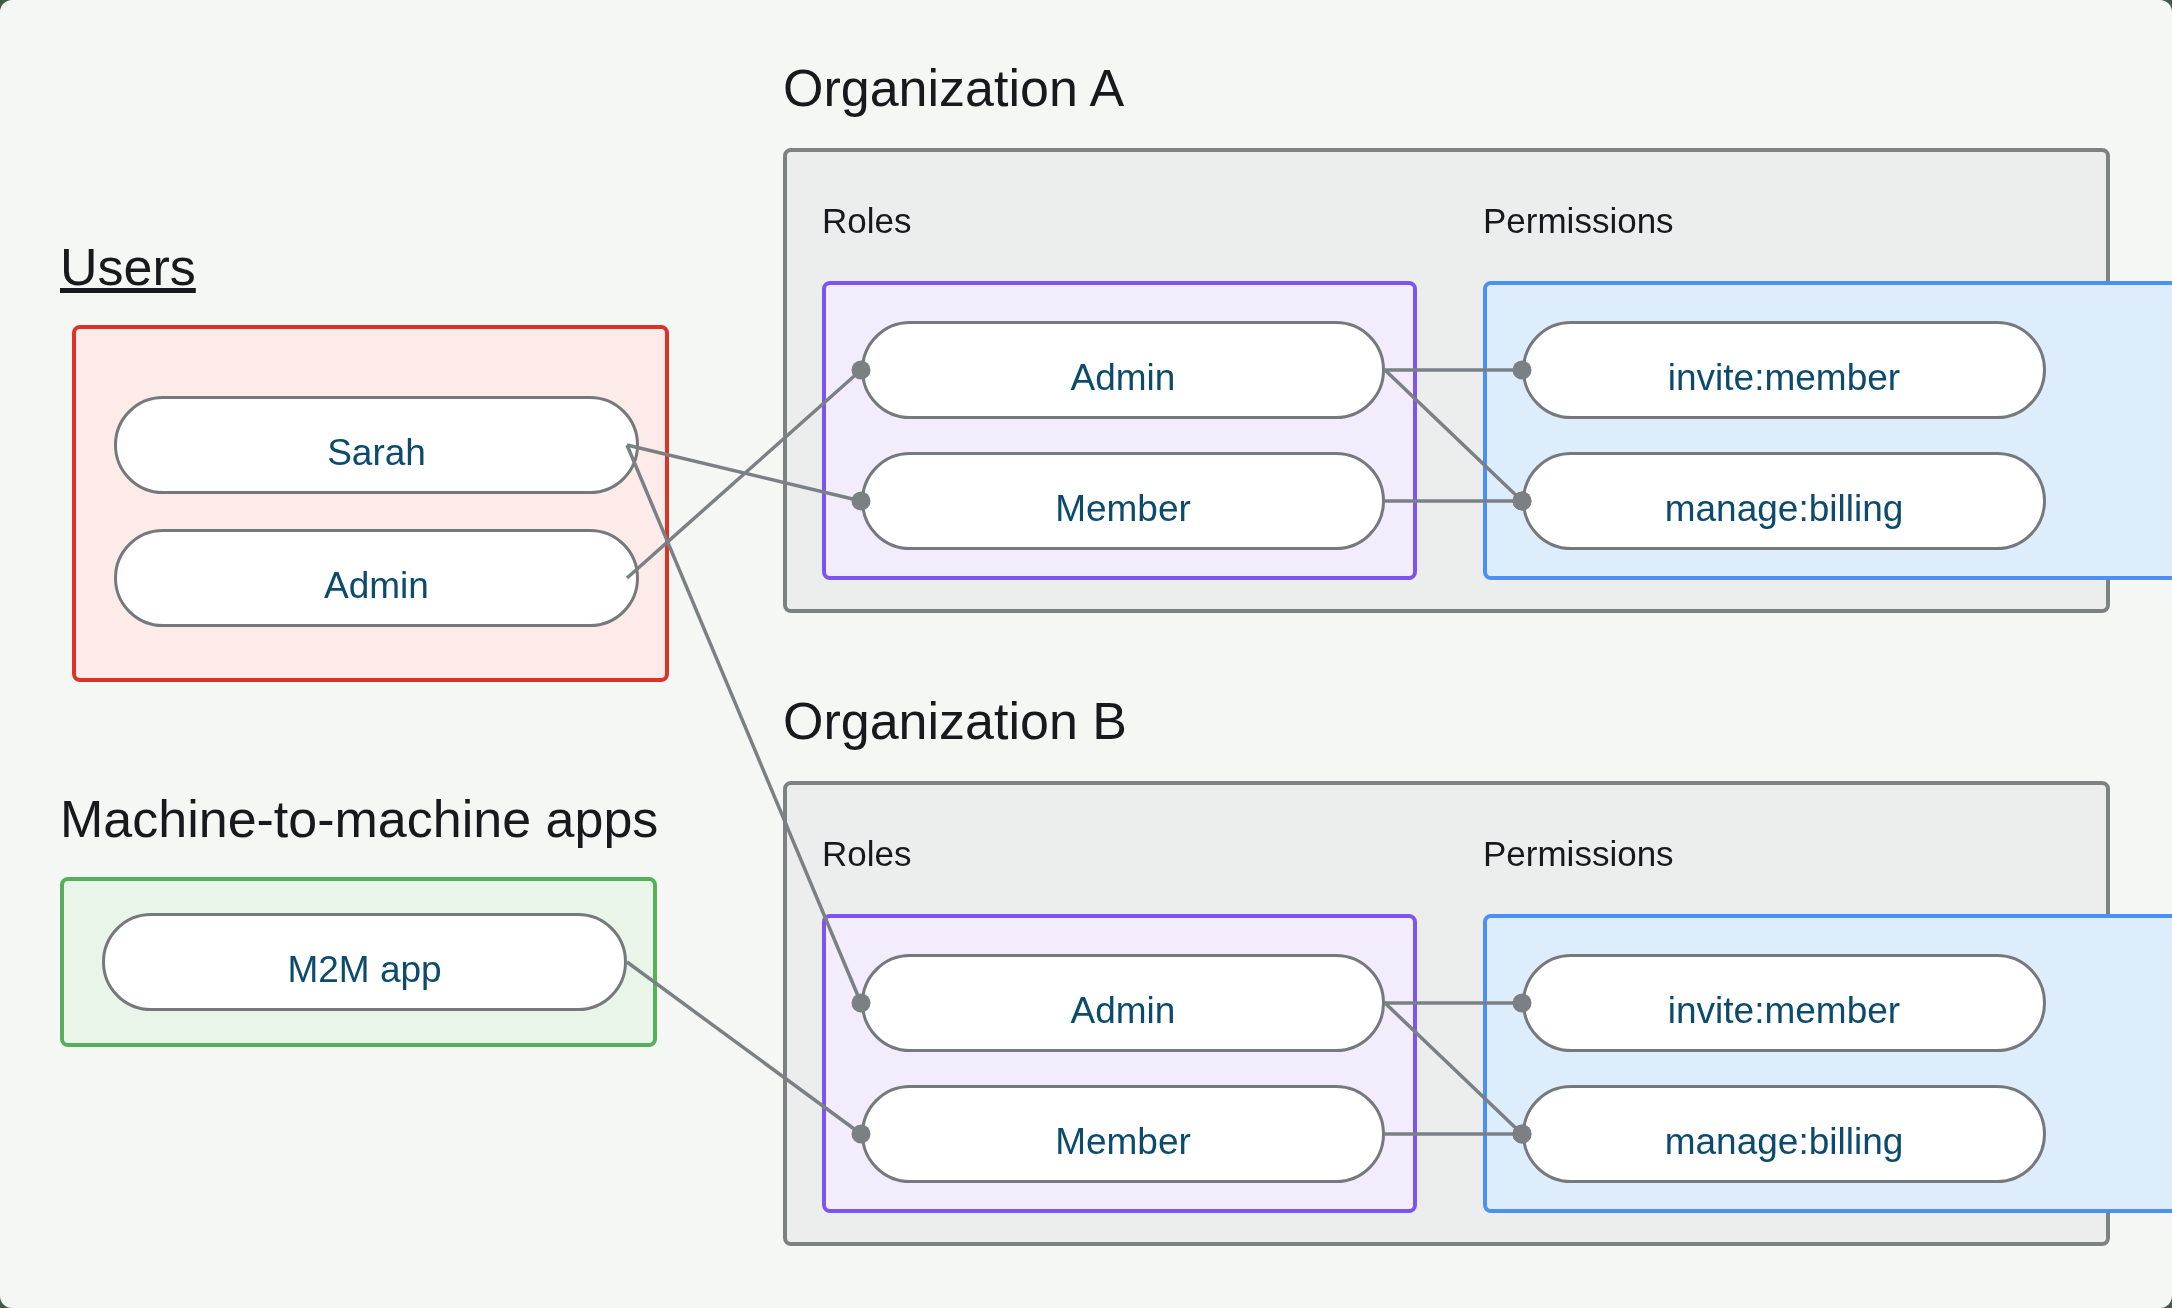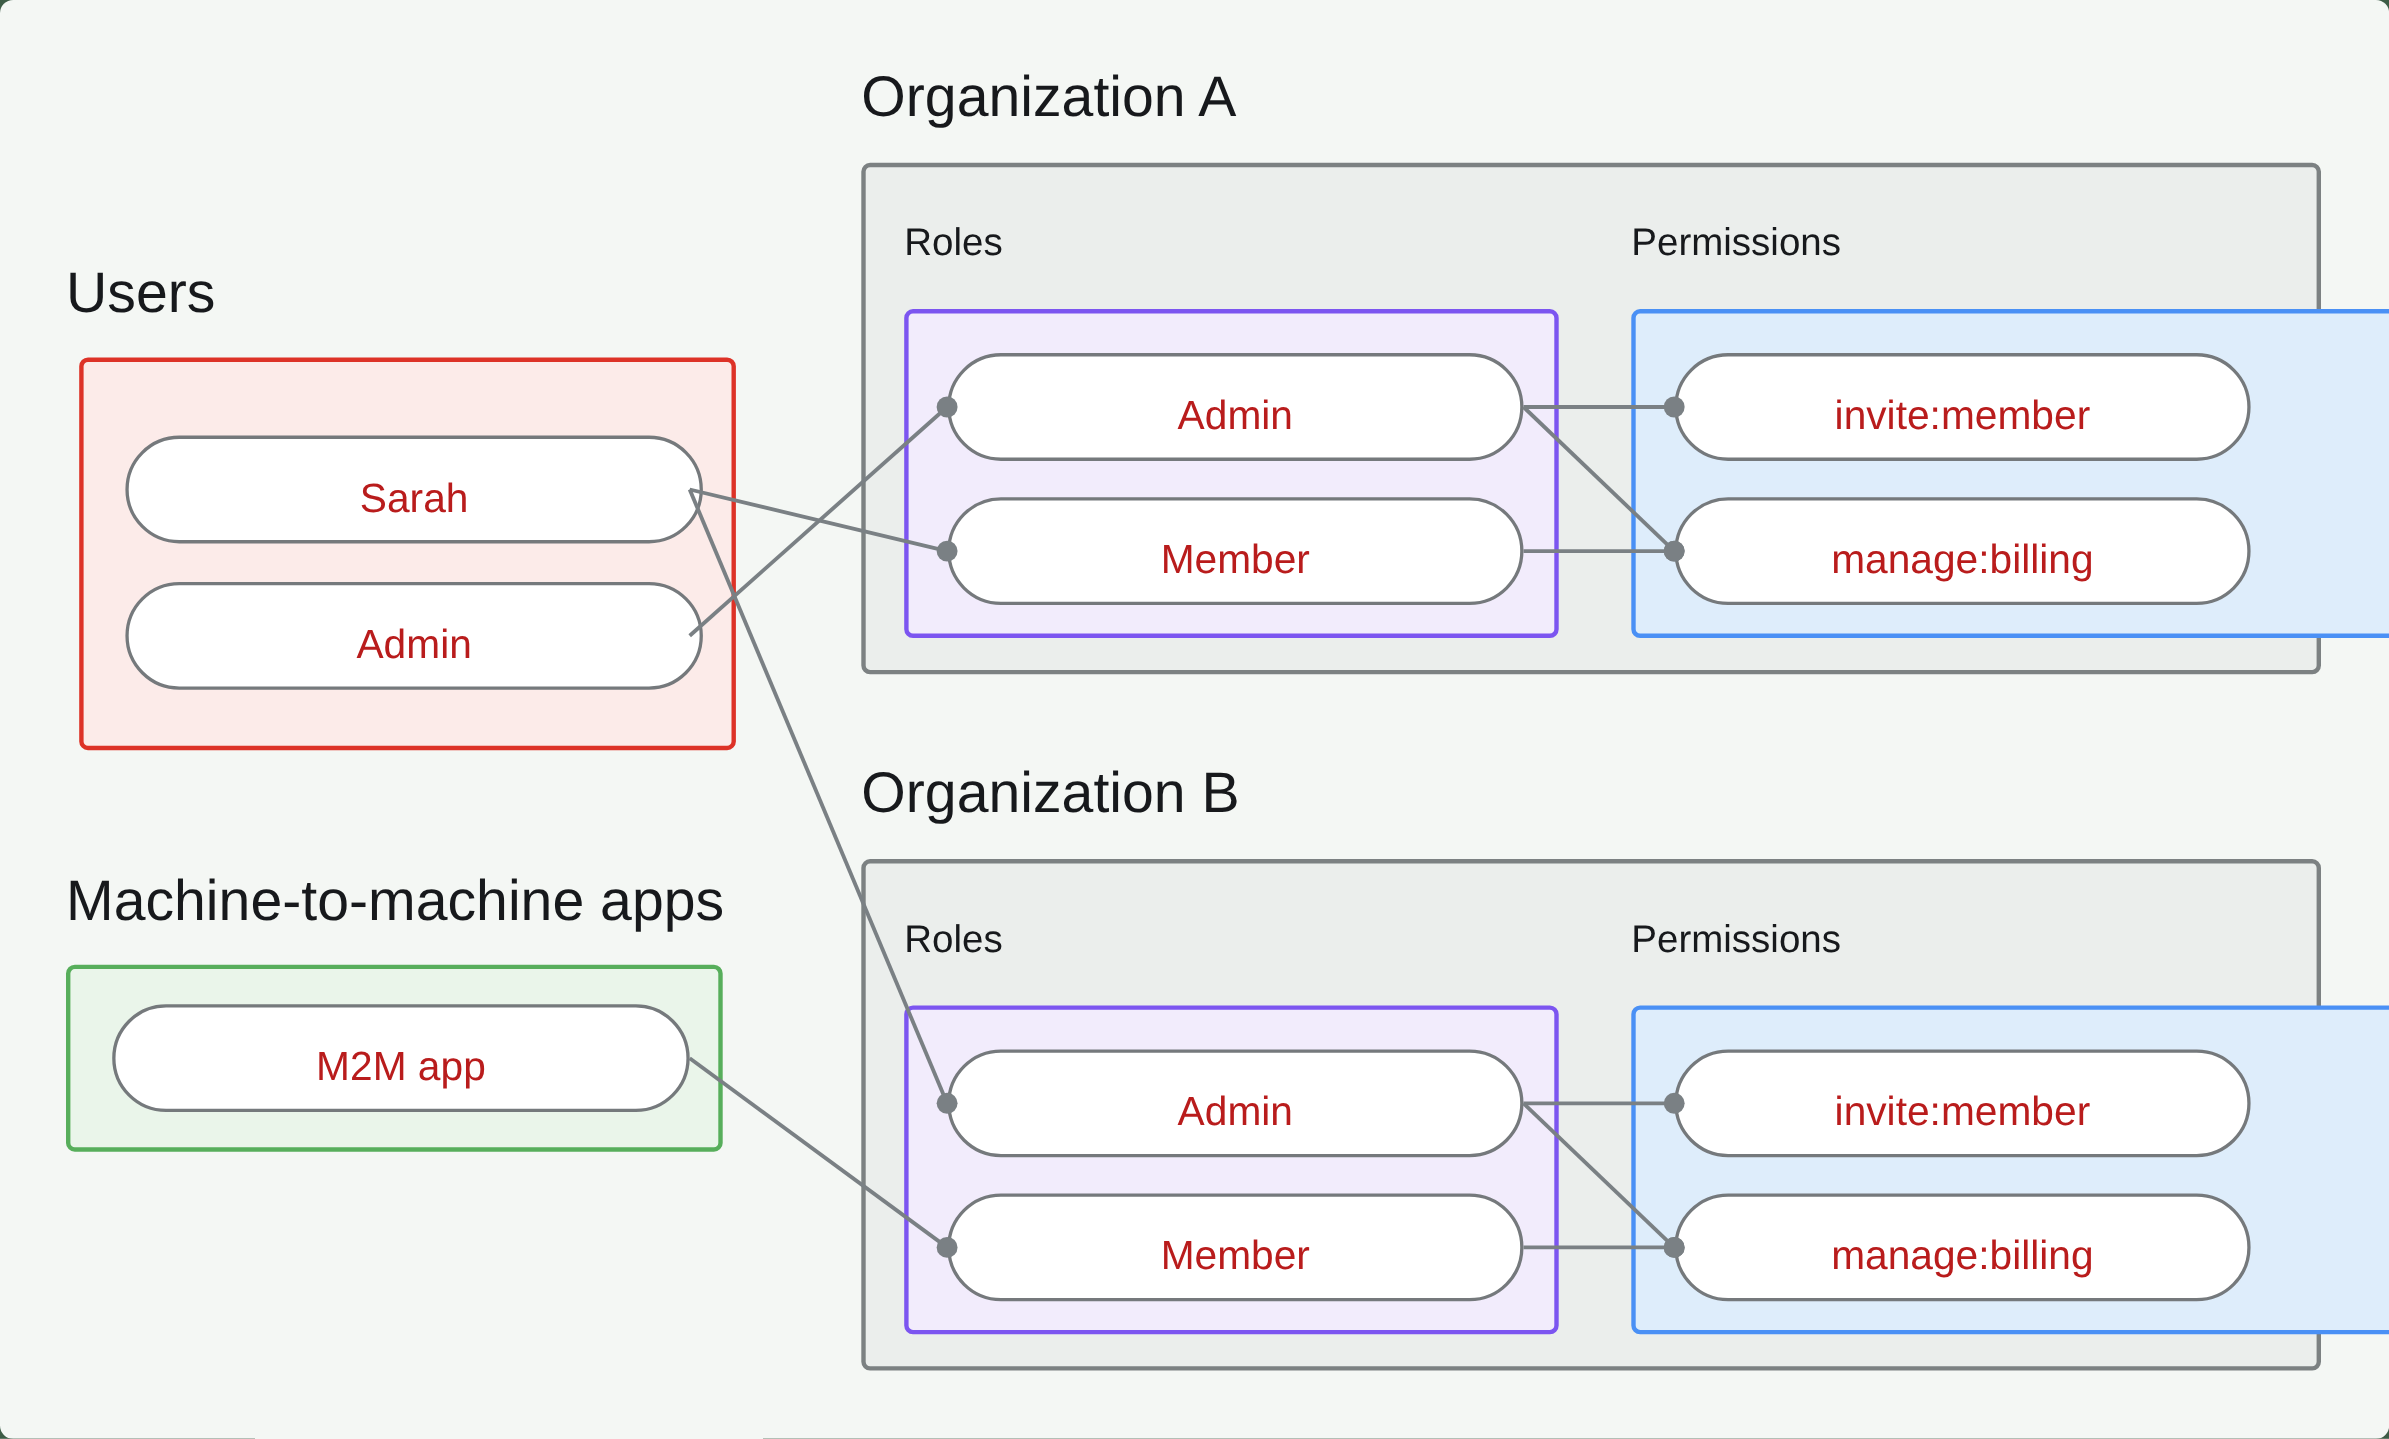--- a/index.html
+++ b/index.html
@@ -44,21 +44,21 @@
   .m2m-box{
     left:60px;top:877px;width:597px;height:170px;
     background:var(--m2m-box-fill);border:4px solid var(--m2m-box-border);
   }
   .pill{
     position:absolute;width:525px;height:98px;
     background:var(--pill-fill);border:3px solid var(--pill-border);
     border-radius:49px;
     display:flex;align-items:center;justify-content:center;
   }
-  .pill-label{font-size:37px;color:#b91c1c;white-space:nowrap;margin-top:16px;}
+  .pill-label{font-size:37px;color:#0c4a6e;white-space:nowrap;margin-top:16px;}
   .org{position:absolute;left:783px;width:1327px;height:549px;}
   .org-title{left:0;top:0;}
   .org-frame{
     position:absolute;left:0;top:84px;width:1327px;height:465px;
     background:var(--org-box-fill);border:4px solid var(--org-box-border);
     border-radius:8px;
   }
   .inner-label{
     position:absolute;height:48px;line-height:48px;
     font-size:35px;font-weight:500;white-space:nowrap;
@@ -82,21 +82,21 @@
   #edges{
     position:absolute;left:0;top:0;width:2172px;height:1308px;
     pointer-events:none;z-index:10;
   }
 </style>
 </head>
 <body>
 
 <div class="canvas">
 
-  <div class="section-label" style="left:60px;top:243px;">Users</div>
+  <div class="section-label" style="left:60px;top:243px;text-decoration:underline;">Users</div>
   <div class="group-box users-box">
     <div class="pill" style="left:38px;top:67px;">
       <span class="pill-label">Sarah</span>
     </div>
     <div class="pill" style="left:38px;top:200px;">
       <span class="pill-label">Admin</span>
     </div>
   </div>
 
   <div class="section-label" style="left:60px;top:795px;">Machine-to-machine apps</div>

